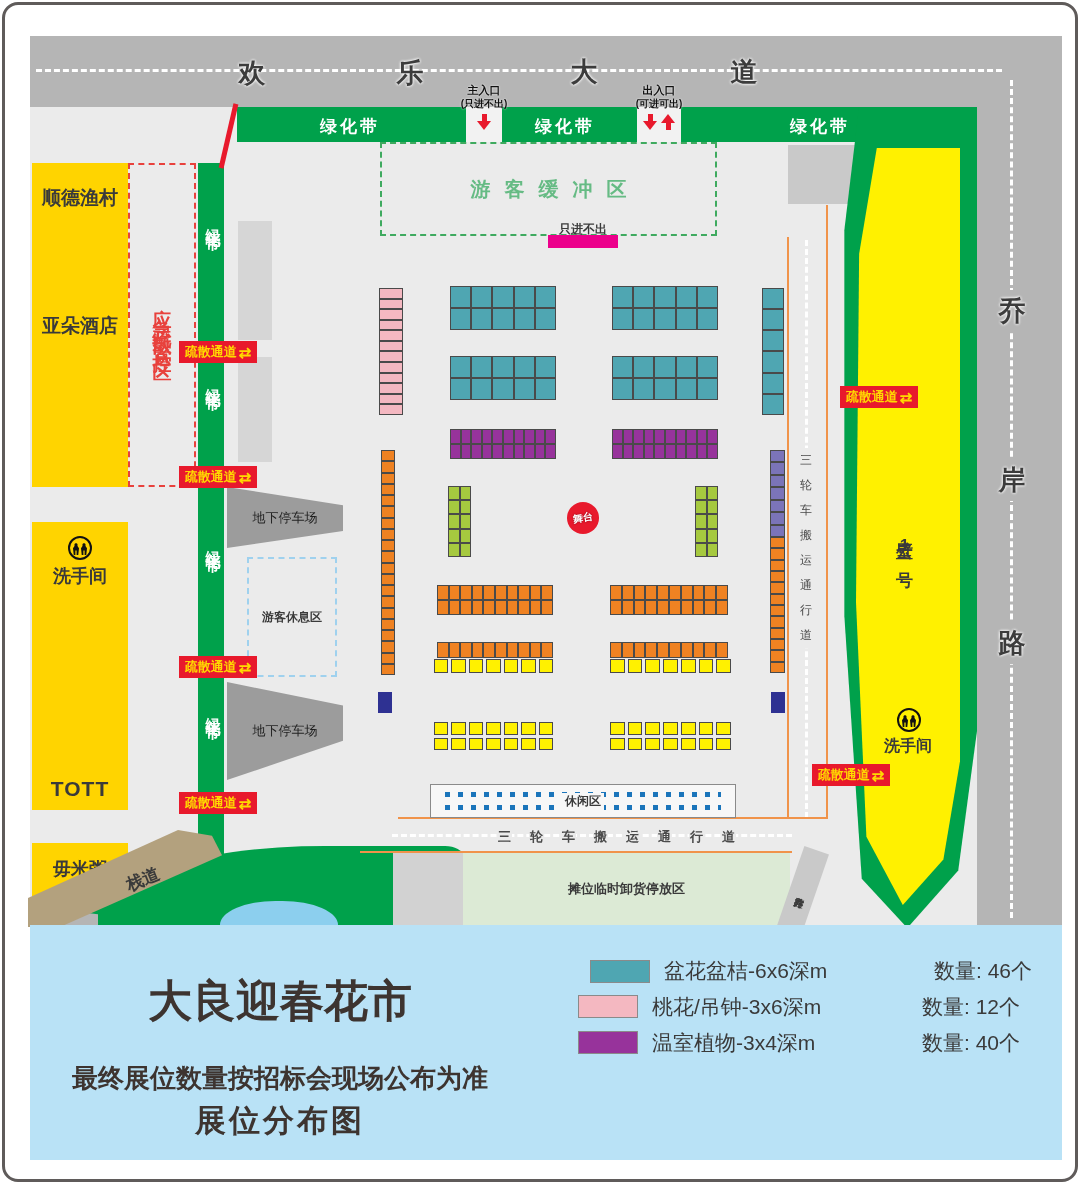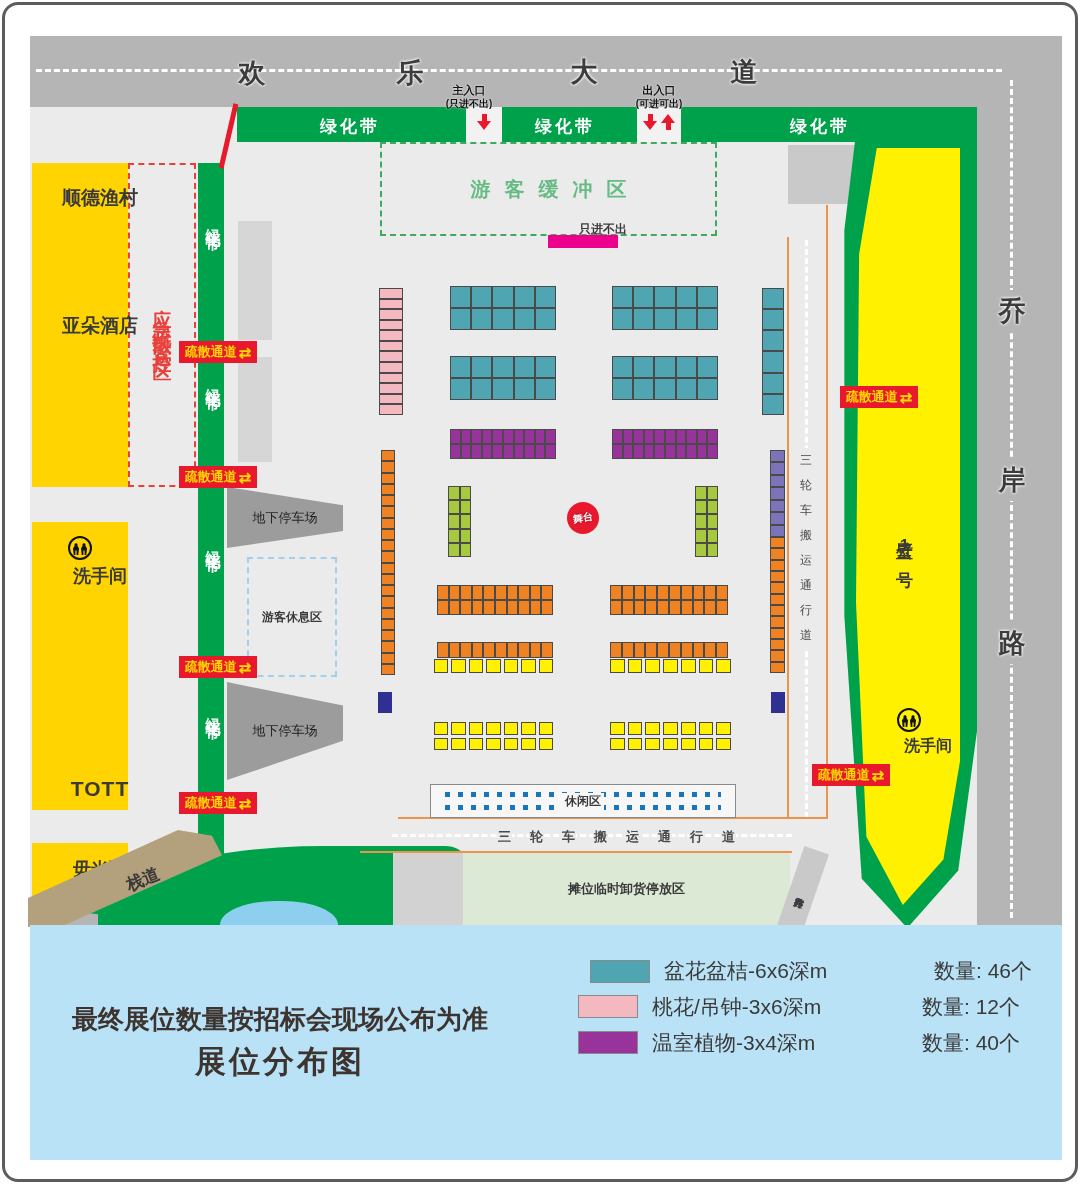--- a/index.html
+++ b/index.html
@@ -13,21 +13,21 @@
   .roadchar{font-size:27px;font-weight:bold;color:#3c3c3c;
             text-shadow:0 0 3px #fff,0 0 3px #fff;z-index:6;}
   .beltlabel{color:#fff;font-size:17px;letter-spacing:3px;font-weight:bold;z-index:7;}
   .beltlabel-v{color:#fff;font-size:15px;letter-spacing:4px;font-weight:bold;z-index:7;}
   .badge{background:#e8192c;color:#ffd900;font-size:13px;font-weight:bold;z-index:30;
          display:flex;align-items:center;justify-content:center;gap:2px;}
   .badge .arr{font-size:15px;line-height:1;}
   .boothgrid{display:grid;z-index:12;}
   .boothgrid>div{border:1px solid #4a4a4a;box-sizing:border-box;}
   .boothgrid.nb>div{border:none;}
-  .darklabel{color:#3a3a3a;font-weight:bold;padding-left:20px;}
+  .darklabel{color:#3a3a3a;font-weight:bold;}
   .dash-white-h{border-top:3px dashed #fff;z-index:5;}
   .dash-white-v{border-left:3px dashed #fff;z-index:5;}
   .orangeline-v{width:2px;background:#f0934a;z-index:8;}
   .orangeline-h{height:2px;background:#f0934a;z-index:8;}
   .wc{width:24px;height:24px;border:2.5px solid #111;border-radius:50%;background:transparent;
       display:flex;align-items:flex-end;justify-content:center;gap:2px;padding-bottom:3px;
       box-sizing:border-box;}
   .pp{width:6px;height:12px;background:#111;
       clip-path:polygon(50% 0,75% 8%,75% 26%,100% 44%,88% 100%,60% 100%,60% 62%,40% 62%,40% 100%,12% 100%,0 44%,25% 26%,25% 8%);}
   .entlabel{font-size:11px;font-weight:bold;color:#111;line-height:1.25;text-align:center;z-index:9;
@@ -84,21 +84,21 @@
   <div class="abs" style="left:637px;top:107px;width:44px;height:35px;background:#f2f2f2;z-index:7;">
     <div class="arrow-d" style="position:absolute;left:6px;top:7px;">
         <div class="stem"></div>
         <div class="tri"></div>
       </div>
     <div class="arrow-u" style="position:absolute;left:24px;top:7px;">
         <div class="tri"></div>
         <div class="stem"></div>
       </div>
   </div>
-  <div class="abs entlabel" style="left:426px;top:84px;width:86px;">
+  <div class="abs entlabel" style="left:441px;top:84px;width:86px;">
     <div>主入口</div>
     <div style="font-size:10px;">(只进不出)</div>
   </div>
   <div class="abs entlabel" style="left:616px;top:84px;width:86px;">
     <div>出入口</div>
     <div style="font-size:10px;">(可进可出)</div>
   </div>
 
   <div class="abs" style="left:226px;top:103px;width:5px;height:66px;background:#e8192c;transform:rotate(13deg);z-index:8;"></div>
   <div class="abs" style="left:198px;top:163px;width:26px;height:695px;background:#00a14b;z-index:6;"></div>
@@ -551,20 +551,21 @@
   <div class="abs ctr" style="left:463px;top:852px;width:327px;height:73px;background:#dcead5;z-index:6;">
     <span style="font-size:13px;color:#3a3a3a;font-weight:bold;">摊位临时卸货停放区</span>
   </div>
   <div class="abs ctr" style="left:790px;top:848px;width:26px;height:84px;background:#c9c9c9;
               transform:rotate(19deg);z-index:7;">
     <span class="vtext" style="font-size:10px;color:#3a3a3a;">往乔岸路方向</span>
   </div>
 
   <div class="abs" style="left:30px;top:925px;width:1032px;height:235px;background:#b9e2f6;z-index:20;">
     <div style="position:absolute;left:40px;top:47px;width:420px;text-align:center;">
+      <div style="font-size:44px;font-weight:bold;color:#3d3430;">大良迎春花市</div>
       <div style="font-size:26px;font-weight:bold;color:#3d3430;margin-top:30px;">最终展位数量按招标会现场公布为准</div>
       <div style="font-size:31px;font-weight:bold;color:#3d3430;letter-spacing:3px;margin-top:4px;">展位分布图</div>
     </div>
     <div id="legend-rows" style="position:absolute;left:548px;top:27px;width:470px;height:200px;">
         <div class="legend-row" style="left: 12px; top: 7px; width: 470px; height: 24px;">
           <div class="sw" style="background: rgb(79, 166, 178);"></div>
           <div class="lb">盆花盆桔-6x6深m</div>
           <div class="qt">数量: 46个</div>
         </div>
         <div class="legend-row" style="left: 0px; top: 42.8px; width: 470px; height: 24px;">

